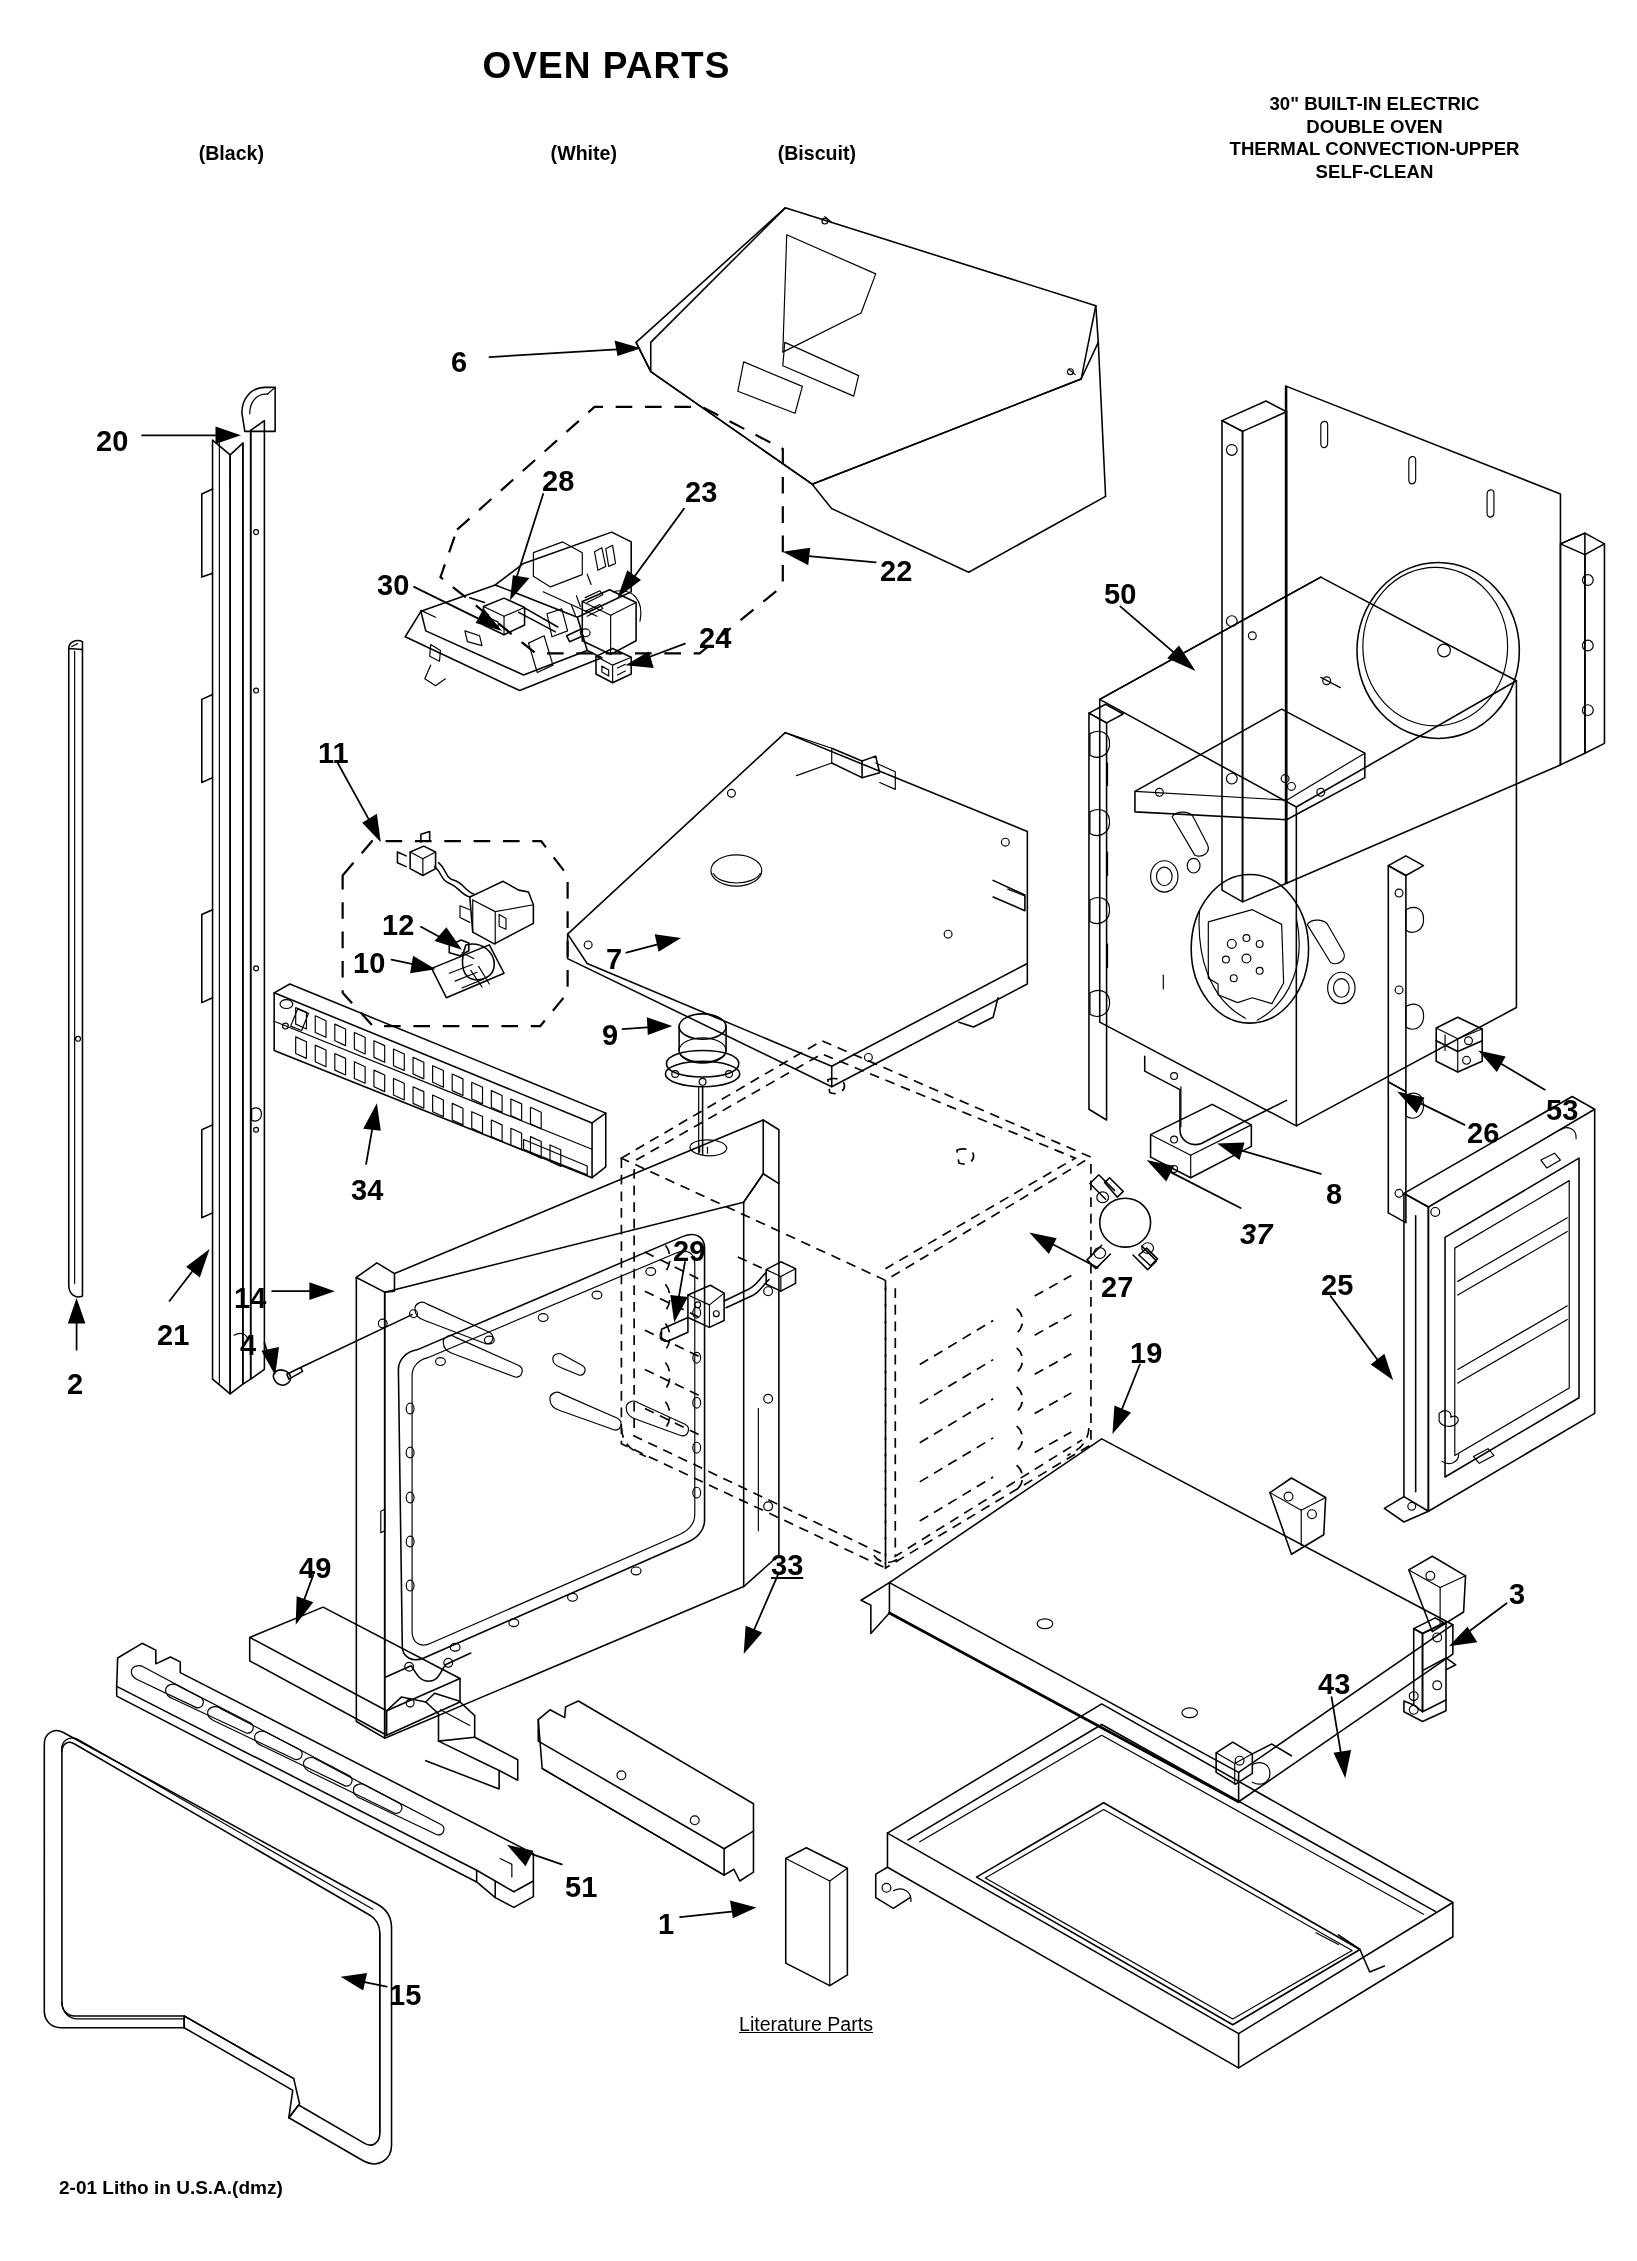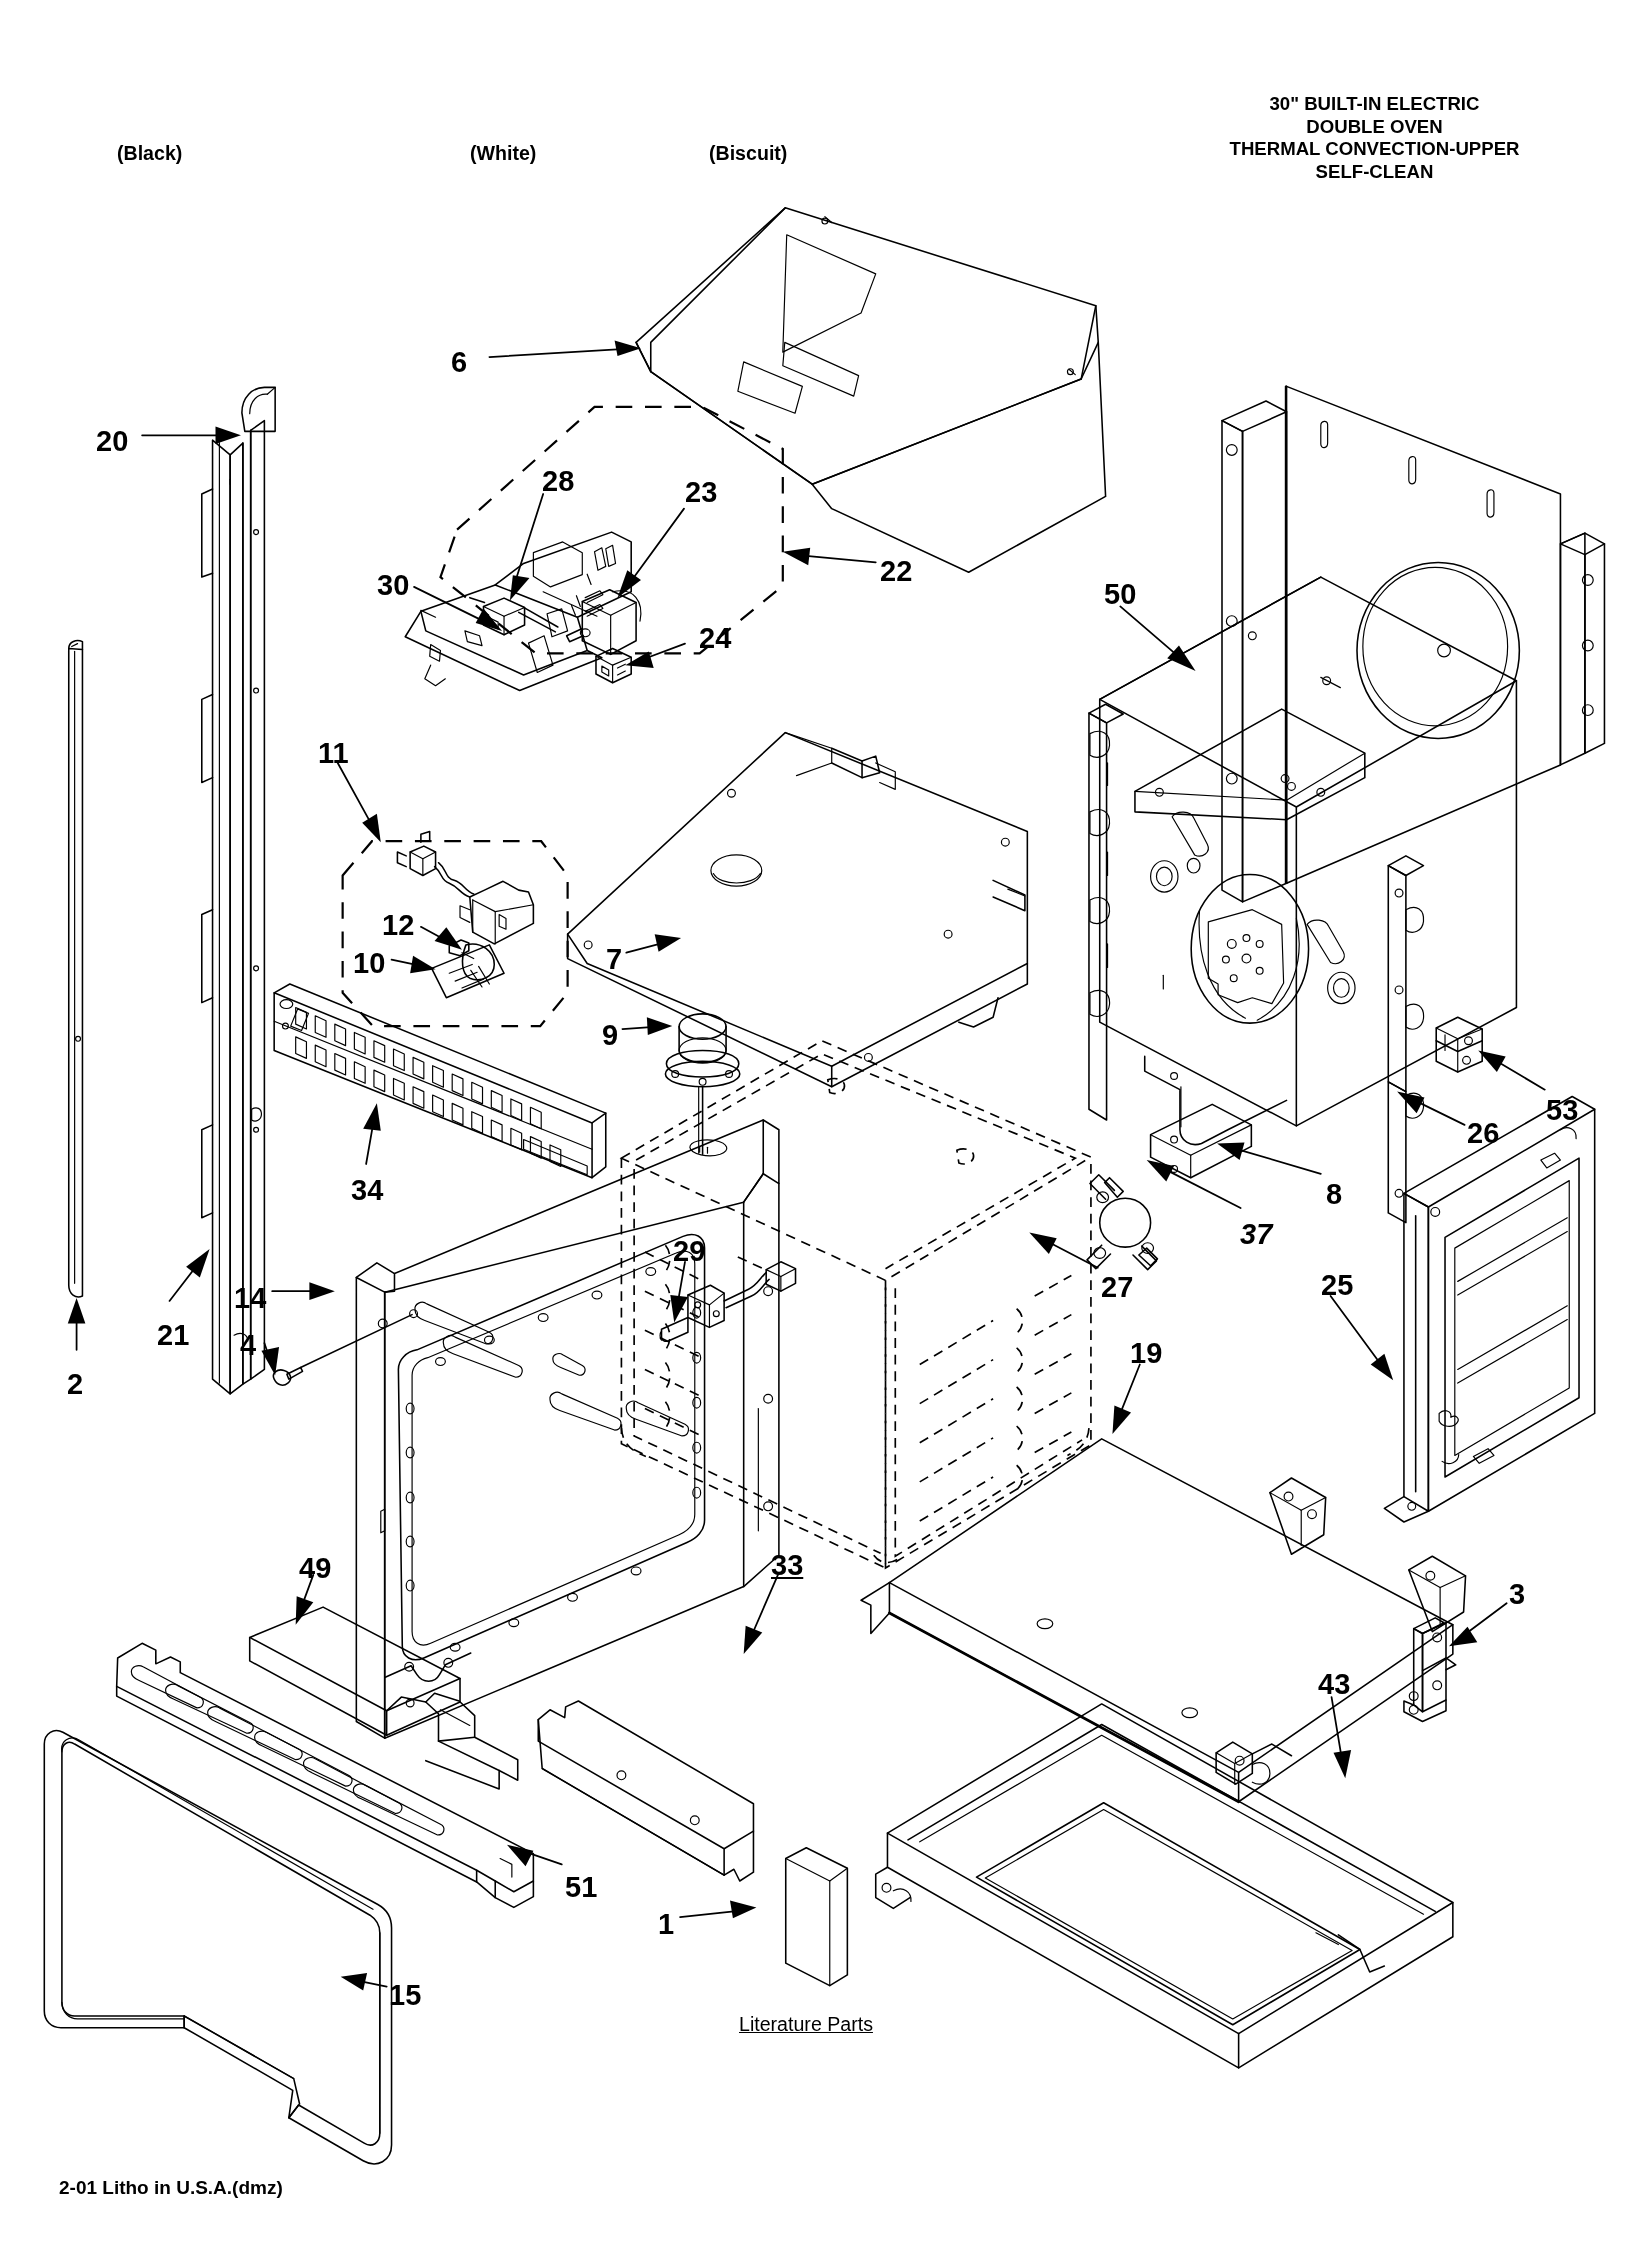--- a/index.html
+++ b/index.html
@@ -48,21 +48,21 @@
   .color-row {
     position: absolute;
     left: 0; top: 142px;
     width: 1213px;
     height: 29px;
   }
   .color-word {
     position: absolute;
     font-size: 19.6px;
     font-weight: bold;
-    text-align: left;
+    text-align: right;
   }
   .spec-block {
     position: absolute;
     left: 1174px; top: 93px;
     width: 401px;
     text-align: center;
     font-size: 18.6px;
     font-weight: bold;
     line-height: 22.5px;
   }
@@ -809,20 +809,21 @@
 
       <path class="lead" d="M1390 3920 L1500 3908"></path>
       <path class="blk" d="M1546 3900 L1492 3886 L1498 3922 Z"></path>
 
       <path class="lead" d="M790 4062 L740 4052"></path>
       <path class="blk" d="M696 4042 L742 4070 L750 4034 Z"></path>
     </g>
   </svg>
 
   <div id="header">
+    <div class="title-main">OVEN PARTS</div>
     <div class="color-row">
       <span class="color-word" style="left:117px;  width:147px;">(Black)</span>
       <span class="color-word" style="left:470px;  width:147px;">(White)</span>
       <span class="color-word" style="left:709px; width:147px;">(Biscuit)</span>
     </div>
     <div class="spec-block">
       <div>30" BUILT-IN ELECTRIC</div>
       <div>DOUBLE OVEN</div>
       <div>THERMAL CONVECTION-UPPER</div>
       <div>SELF-CLEAN</div>

